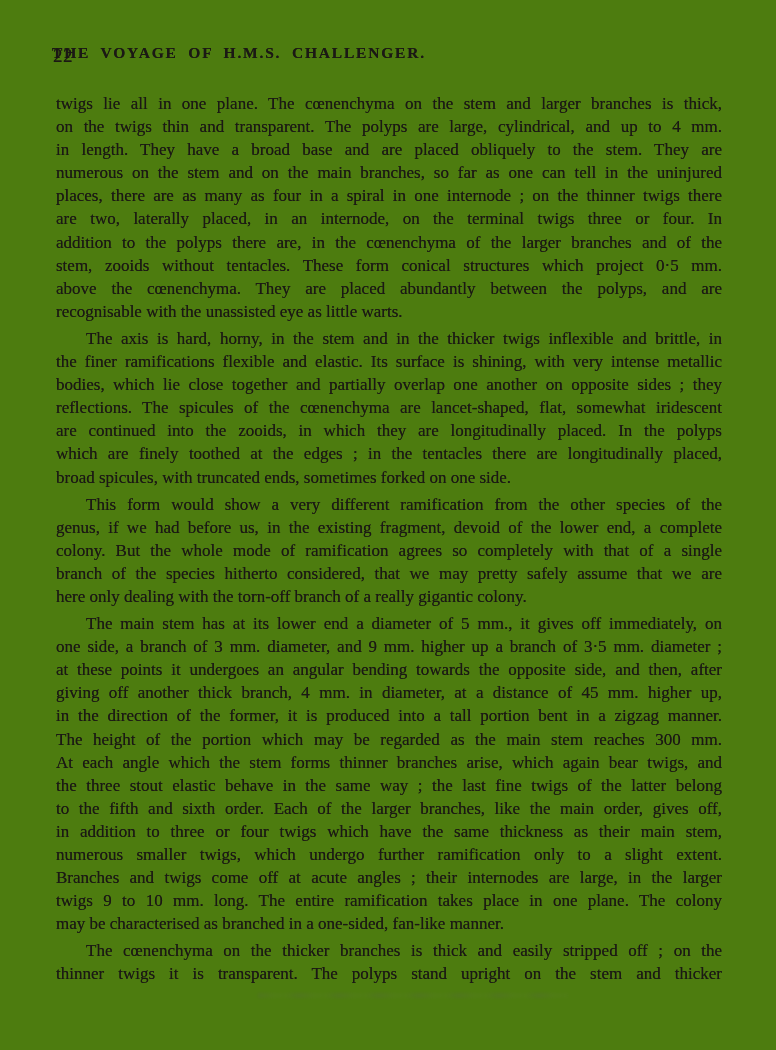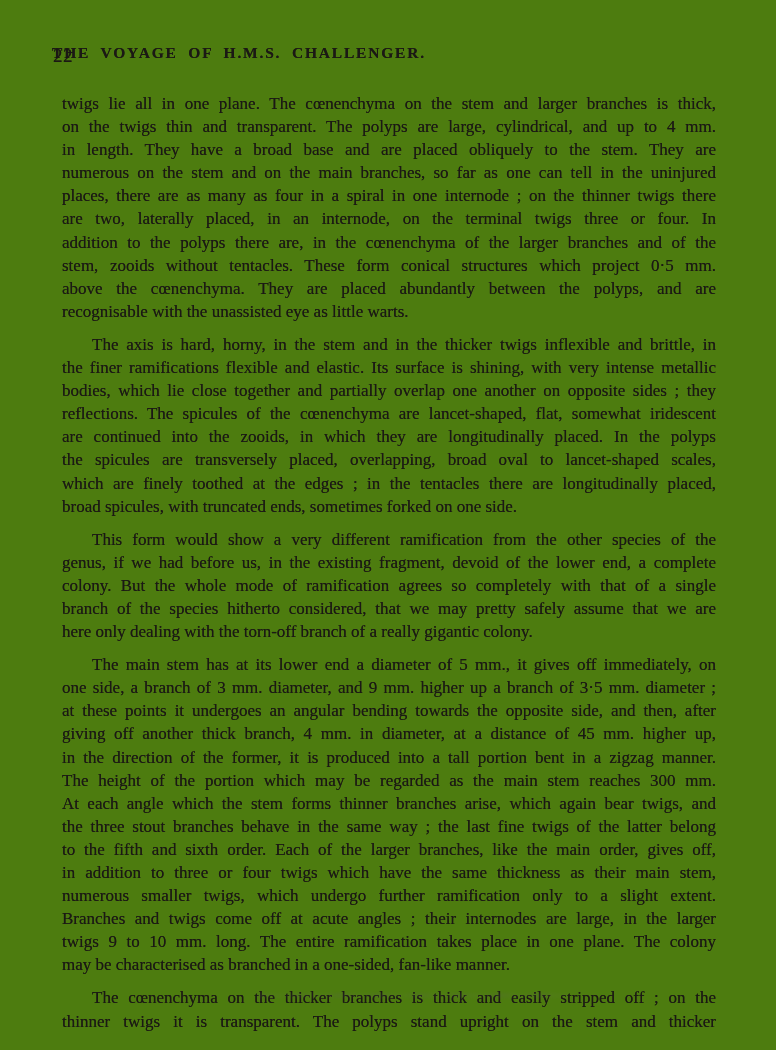--- a/index.html
+++ b/index.html
@@ -30,21 +30,21 @@
   .running-title {
     display: block;
     text-align: left;
     font-size: 15.5px;
     font-weight: bold;
     letter-spacing: 1.8px;
     word-spacing: 5px;
     white-space: nowrap;
   }
   .body-text { width: 100%; }
-  .para { margin: 10px; }
+  .para { margin: 4px; }
   .line {
     font-size: 17px;
     line-height: 23.1px;
     text-align: justify;
     text-align-last: justify;
     white-space: normal;
   }
   .line.para-end { text-align-last: left; }
   .line.indent { text-indent: 30px; }
   .scan-smudge {
@@ -83,40 +83,39 @@
         <div class="line">stem, zooids without tentacles. These form conical structures which project 0·5 mm.</div>
         <div class="line">above the cœnenchyma. They are placed abundantly between the polyps, and are</div>
         <div class="line para-end">recognisable with the unassisted eye as little warts.</div>
       </div>
       <div class="para">
         <div class="line indent">The axis is hard, horny, in the stem and in the thicker twigs inflexible and brittle, in</div>
         <div class="line">the finer ramifications flexible and elastic. Its surface is shining, with very intense metallic</div>
         <div class="line">bodies, which lie close together and partially overlap one another on opposite sides ; they</div>
         <div class="line">reflections. The spicules of the cœnenchyma are lancet-shaped, flat, somewhat iridescent</div>
         <div class="line">are continued into the zooids, in which they are longitudinally placed. In the polyps</div>
-        <div class="line">the spicules are transversely placed, overlapping, broad oval to lancet-shaped scales,</div>
         <div class="line">which are finely toothed at the edges ; in the tentacles there are longitudinally placed,</div>
         <div class="line para-end">broad spicules, with truncated ends, sometimes forked on one side.</div>
       </div>
       <div class="para">
         <div class="line indent">This form would show a very different ramification from the other species of the</div>
         <div class="line">genus, if we had before us, in the existing fragment, devoid of the lower end, a complete</div>
         <div class="line">colony. But the whole mode of ramification agrees so completely with that of a single</div>
         <div class="line">branch of the species hitherto considered, that we may pretty safely assume that we are</div>
         <div class="line para-end">here only dealing with the torn-off branch of a really gigantic colony.</div>
       </div>
       <div class="para">
         <div class="line indent">The main stem has at its lower end a diameter of 5 mm., it gives off immediately, on</div>
         <div class="line">one side, a branch of 3 mm. diameter, and 9 mm. higher up a branch of 3·5 mm. diameter ;</div>
         <div class="line">at these points it undergoes an angular bending towards the opposite side, and then, after</div>
         <div class="line">giving off another thick branch, 4 mm. in diameter, at a distance of 45 mm. higher up,</div>
         <div class="line">in the direction of the former, it is produced into a tall portion bent in a zigzag manner.</div>
         <div class="line">The height of the portion which may be regarded as the main stem reaches 300 mm.</div>
         <div class="line">At each angle which the stem forms thinner branches arise, which again bear twigs, and</div>
-        <div class="line">the three stout branches behave in the same way ; the last fine twigs of the latter belong</div>
+        <div class="line">the three stout elastic behave in the same way ; the last fine twigs of the latter belong</div>
         <div class="line">to the fifth and sixth order. Each of the larger branches, like the main order, gives off,</div>
         <div class="line">in addition to three or four twigs which have the same thickness as their main stem,</div>
         <div class="line">numerous smaller twigs, which undergo further ramification only to a slight extent.</div>
         <div class="line">Branches and twigs come off at acute angles ; their internodes are large, in the larger</div>
         <div class="line">twigs 9 to 10 mm. long. The entire ramification takes place in one plane. The colony</div>
         <div class="line para-end">may be characterised as branched in a one-sided, fan-like manner.</div>
       </div>
       <div class="para">
         <div class="line indent">The cœnenchyma on the thicker branches is thick and easily stripped off ; on the</div>
         <div class="line">thinner twigs it is transparent. The polyps stand upright on the stem and thicker</div>

